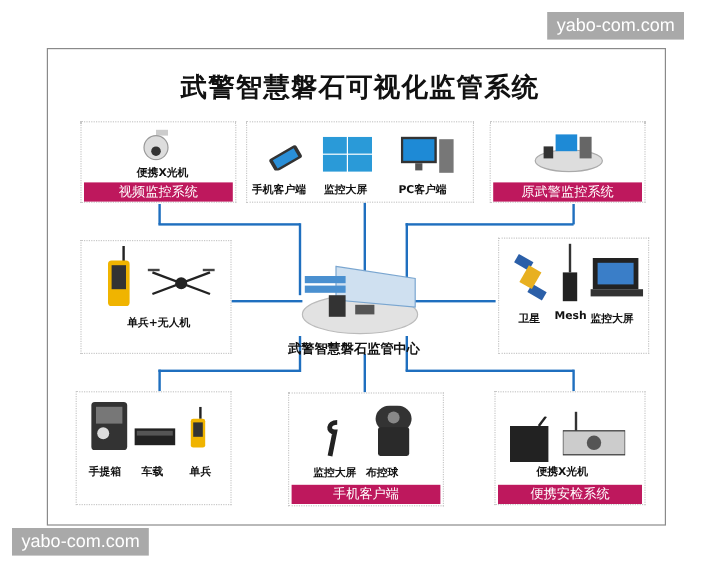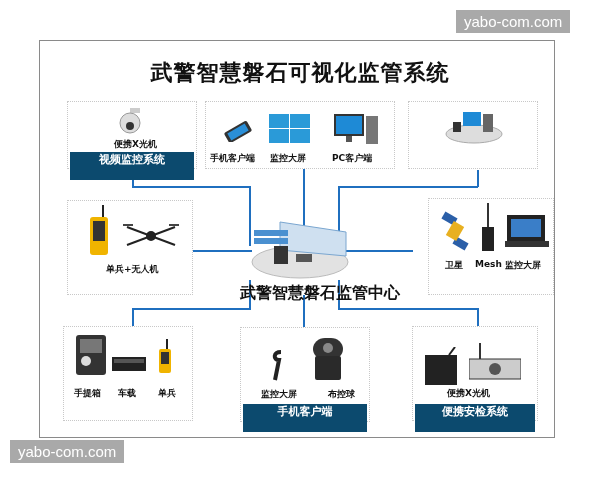--- a/index.html
+++ b/index.html
@@ -3,24 +3,24 @@
 <meta charset="utf-8">
 <style>
   html,body{margin:0;padding:0;}
   body{width:600px;height:480px;background:#ffffff;position:relative;overflow:hidden;font-family:"DejaVu Sans",sans-serif;}
   .frame{position:absolute;left:39px;top:40px;width:516px;height:398px;border:1px solid #8a8a8a;box-sizing:border-box;background:#fff;}
   .title{position:absolute;left:0;top:58px;width:600px;text-align:center;font-size:22px;font-weight:bold;color:#111;letter-spacing:1px;}
   .wm{position:absolute;background:#a9a9a9;color:#fff;font-family:"Liberation Sans",sans-serif;font-size:15px;padding:3px 8px;}
   .wm.top{left:456px;top:10px;}
   .wm.bot{left:10px;top:440px;}
   .box{position:absolute;border:1px dotted #c8c8c8;box-sizing:border-box;background:#fff;}
-  .bar{position:absolute;background:#0c4a6e;color:#fff;font-size:11px;font-weight:bold;text-align:center;height:28px;line-height:16px;}
+  .bar{position:absolute;background:#be185d;color:#fff;font-size:11px;font-weight:normal;text-align:center;height:16px;line-height:16px;}
   .lbl{position:absolute;font-size:9px;font-weight:bold;color:#111;white-space:nowrap;}
   .ln{position:absolute;background:#1f6fbf;}
-  .center-label{position:absolute;left:240px;top:283px;font-size:16px;font-weight:bold;color:#111;text-align:right;}
+  .center-label{position:absolute;left:240px;top:283px;font-size:11px;font-weight:bold;color:#111;text-align:right;}
 </style>
 </head>
 <body>
 
 <div class="wm top">yabo-com.com</div>
 <div class="frame"></div>
 <div class="title">武警智慧磐石可视化监管系统</div>
 
 <div class="ln" style="left:132px;top:170px;width:2px;height:17px"></div>
 <div class="ln" style="left:132px;top:186px;width:118px;height:2px"></div>
@@ -71,20 +71,21 @@
   <div class="lbl" style="left:126px;top:50px">PC客户端</div>
 </div>
 
 <div class="box" style="left:408px;top:101px;width:130px;height:68px">
   <svg style="position:absolute;left:36px;top:6px" width="58" height="36">
       <ellipse cx="29" cy="26" rx="28" ry="9" fill="#ddd" stroke="#aaa"></ellipse>
       <rect x="18" y="4" width="18" height="14" fill="#1e8ad6"></rect>
       <rect x="38" y="6" width="10" height="18" fill="#666"></rect>
       <rect x="8" y="14" width="8" height="10" fill="#333"></rect>
     </svg>
+  <div class="bar" style="left:2px;top:50px;width:124px">原武警监控系统</div>
 </div>
 
 <div class="box" style="left:67px;top:200px;width:126px;height:95px">
   <svg style="position:absolute;left:20px;top:4px" width="22" height="52">
       <rect x="14" y="0" width="2" height="14" fill="#222"></rect>
       <rect x="2" y="12" width="18" height="38" rx="3" fill="#f0b400"></rect>
       <rect x="5" y="16" width="12" height="20" fill="#333"></rect>
     </svg>
   <svg style="position:absolute;left:55px;top:20px" width="56" height="30">
       <line x1="4" y1="6" x2="52" y2="24" stroke="#222" stroke-width="2"></line>
@@ -99,21 +100,21 @@
 <svg style="position:absolute;left:250px;top:216px" width="100" height="64">
   <ellipse cx="50" cy="46" rx="48" ry="16" fill="#e2e2e2" stroke="#bbb"></ellipse>
   <polygon points="30,6 96,16 96,40 30,34" fill="#cfe0f0" stroke="#7aa6d0"></polygon>
   <rect x="4" y="14" width="34" height="6" fill="#4a90d0"></rect>
   <rect x="4" y="22" width="34" height="6" fill="#4a90d0"></rect>
   <rect x="24" y="30" width="14" height="18" fill="#333"></rect>
   <rect x="46" y="38" width="16" height="8" fill="#555"></rect>
 </svg>
 <div class="center-label">武警智慧磐石监管中心</div>
 
-<div class="box" style="left:428px;top:198px;width:126px;height:97px">
+<div class="box" style="left:415px;top:198px;width:126px;height:97px">
   <svg style="position:absolute;left:8px;top:12px" width="36" height="40">
       <rect x="0" y="8" width="14" height="8" fill="#2b5fa8" transform="rotate(30 18 20)"></rect>
       <rect x="22" y="24" width="14" height="8" fill="#2b5fa8" transform="rotate(30 18 20)"></rect>
       <rect x="12" y="12" width="12" height="16" fill="#e8b020" transform="rotate(30 18 20)"></rect>
     </svg>
   <svg style="position:absolute;left:52px;top:4px" width="14" height="50">
       <rect x="6" y="0" width="2" height="24" fill="#333"></rect>
       <rect x="1" y="24" width="12" height="24" fill="#222"></rect>
     </svg>
   <svg style="position:absolute;left:76px;top:16px" width="44" height="34">
@@ -149,21 +150,21 @@
 <div class="box" style="left:240px;top:327px;width:130px;height:95px">
   <svg style="position:absolute;left:30px;top:22px" width="16" height="32">
       <path d="M10 2 C2 2 2 10 8 10 L4 30" stroke="#222" stroke-width="4" fill="none"></path>
     </svg>
   <svg style="position:absolute;left:70px;top:10px" width="34" height="44">
       <rect x="2" y="0" width="30" height="22" rx="12" fill="#333"></rect>
       <rect x="4" y="18" width="26" height="24" rx="2" fill="#2a2a2a"></rect>
       <circle cx="17" cy="10" r="5" fill="#888"></circle>
     </svg>
   <div class="lbl" style="left:20px;top:60px">监控大屏</div>
-  <div class="lbl" style="left:87px;top:60px">布控球</div>
+  <div class="lbl" style="left:64px;top:60px">布控球</div>
   <div class="bar" style="left:2px;top:76px;width:124px">手机客户端</div>
 </div>
 
 <div class="box" style="left:412px;top:326px;width:126px;height:95px">
   <svg style="position:absolute;left:12px;top:20px" width="34" height="40">
       <rect x="0" y="8" width="32" height="30" fill="#222"></rect>
       <line x1="24" y1="8" x2="30" y2="0" stroke="#222" stroke-width="2"></line>
     </svg>
   <svg style="position:absolute;left:56px;top:16px" width="52" height="38">
       <rect x="10" y="0" width="2" height="16" fill="#333"></rect>

